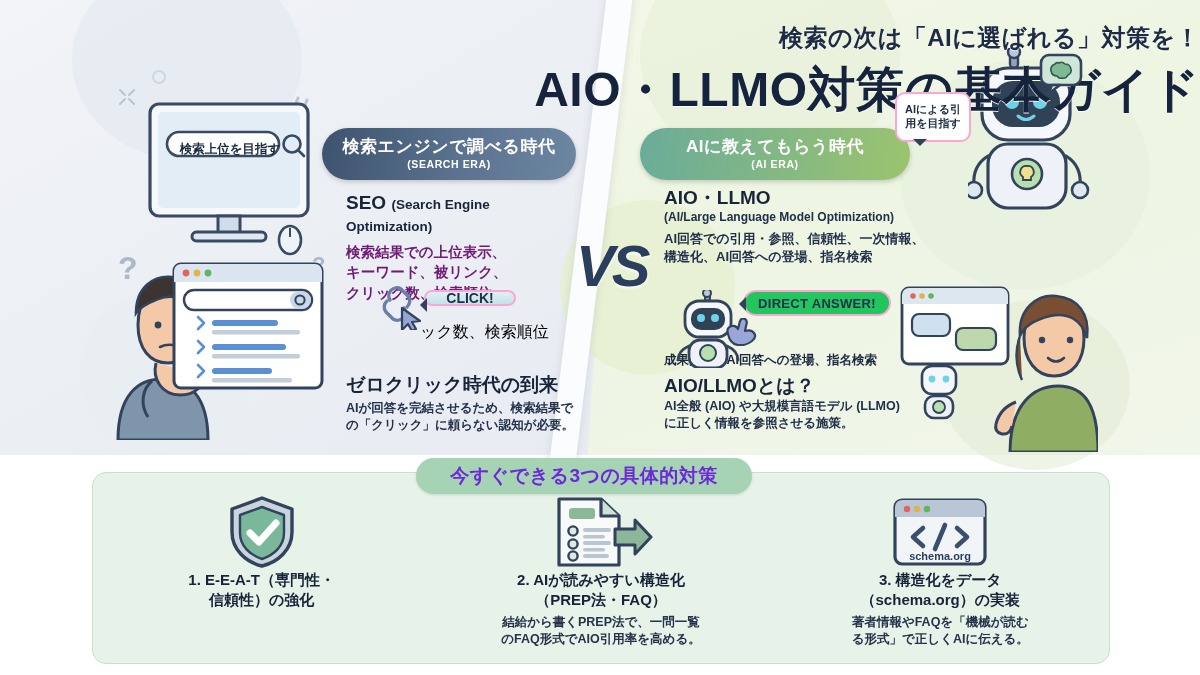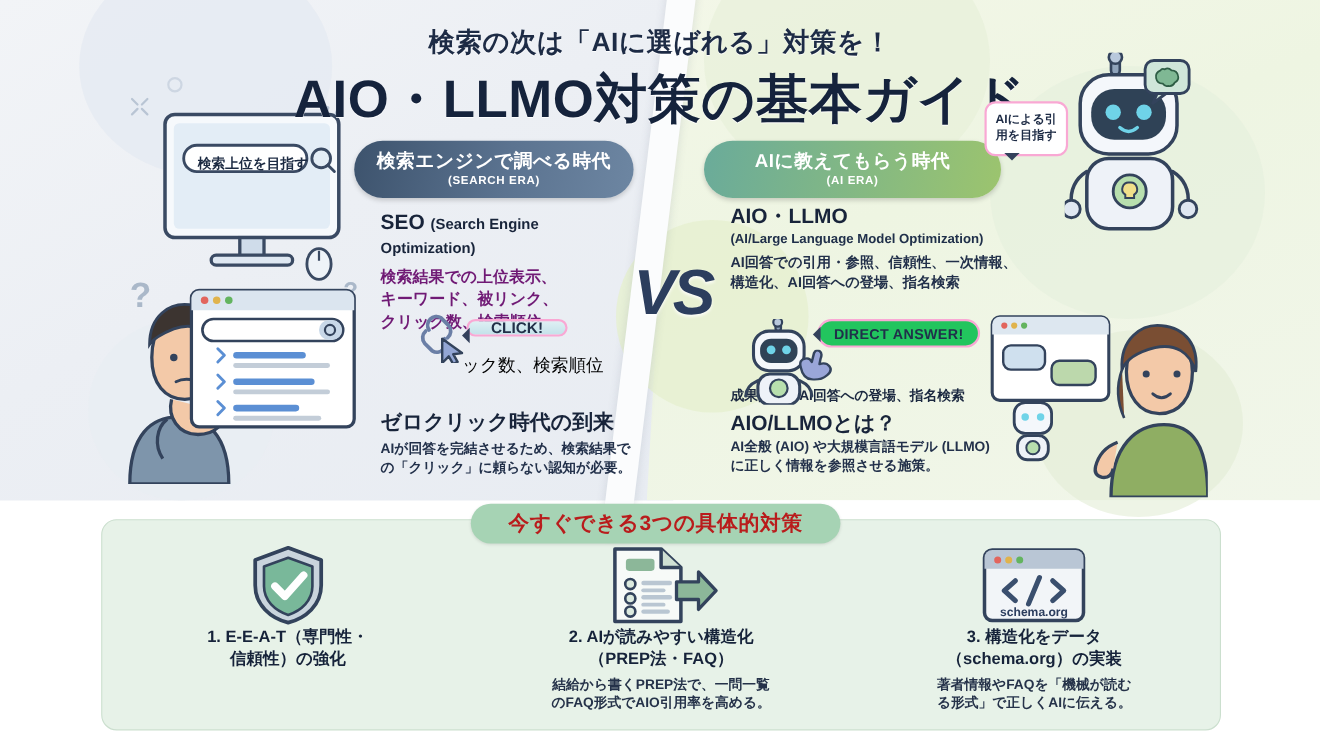--- a/index.html
+++ b/index.html
@@ -26,21 +26,21 @@
   .blob-b { left: 640px; top: -60px; width: 260px; height: 230px; background: #e7f0d8; opacity: .65; }
   .blob-c { left: 560px; top: 200px; width: 175px; height: 175px; background: #e6f0cf; opacity: .8; }
   .blob-d { left: 900px; top: 60px; width: 250px; height: 230px; background: #e3eedd; opacity: .55; }
   .blob-e { left: 80px; top: 290px; width: 170px; height: 165px; background: #e9edf3; opacity: .8; }
   .blob-f { left: 940px; top: 300px; width: 190px; height: 170px; background: #e2edd6; opacity: .6; }
 
   .deco { position: absolute; }
   .ring { border: 2px solid #cdd6e2; border-radius: 50%; }
 
   
-  .title-wrap { position: absolute; left: 0; top: 22px; width: 1200px; text-align: center; z-index: 8; }
+  .title-wrap { position: absolute; left: 0; top: 22px; width: 1200px; text-align: right; z-index: 8; }
   .title-sub {
     font-size: 24px; font-weight: bold; color: #1d2b45; letter-spacing: .5px;
     text-shadow: 0 1px 0 rgba(255,255,255,.85);
   }
   .title-main {
     font-size: 48px; font-weight: bold; color: #15233c; margin-top: 4px;
     letter-spacing: .5px; text-shadow: 0 1px 0 rgba(255,255,255,.85);
   }
 
   
@@ -89,22 +89,22 @@
                padding: 3px 5px; text-align: center; }
   .bub-robot::after { left: 16px; bottom: -13px; border: 7px solid transparent;
                       border-top-color: #33415c; }
 
   
   .bottom {
     position: absolute; left: 92px; top: 472px; width: 1018px; height: 192px;
     background: #e7f2e8; border: 1.5px solid #cbdfce; border-radius: 14px; z-index: 4;
   }
   .bottom-banner {
-    position: absolute; left: 428px; top: 458px; width: 336px; height: 36px;
-    background: #a6d3b4; border-radius: 18px; color: #b91c1c;
+    position: absolute; left: 416px; top: 458px; width: 336px; height: 36px;
+    background: #a6d3b4; border-radius: 18px; color: #6d28d9;
     font-size: 19px; font-weight: bold; display: flex; align-items: center;
     justify-content: center; letter-spacing: .5px; z-index: 10;
     box-shadow: 0 1px 3px rgba(0,0,0,.12);
   }
   .cols { position: absolute; left: 92px; top: 496px; width: 1018px; height: 168px;
           display: flex; z-index: 6; }
   .col { flex: 1; display: flex; flex-direction: column; align-items: center; padding: 0 18px; }
   .col-icon { height: 72px; display: flex; align-items: center; justify-content: center; text-align: center; }
   .col-title { font-size: 15px; font-weight: bold; color: #16233a; text-align: center;
                line-height: 1.3; margin-top: 2px; }

